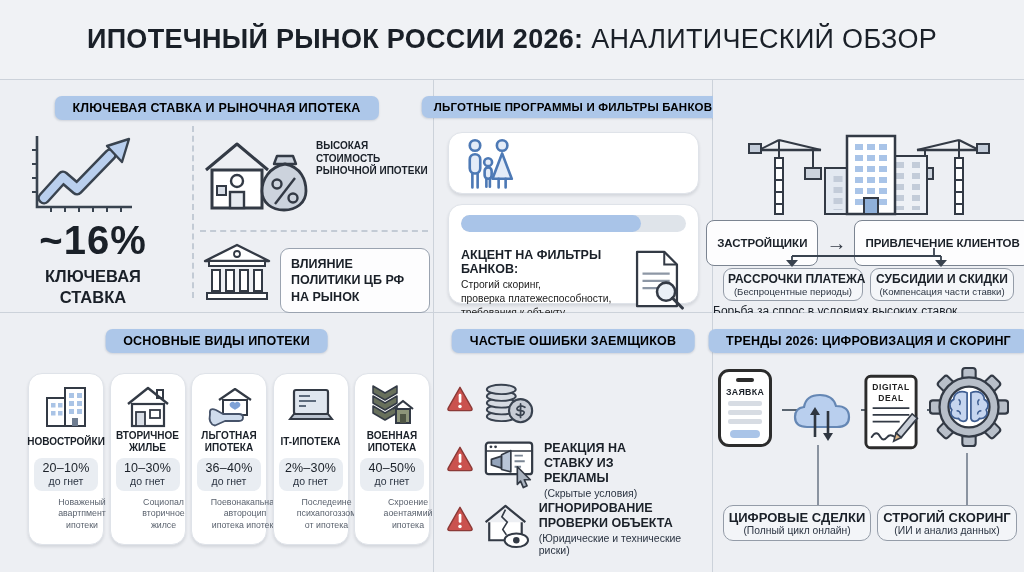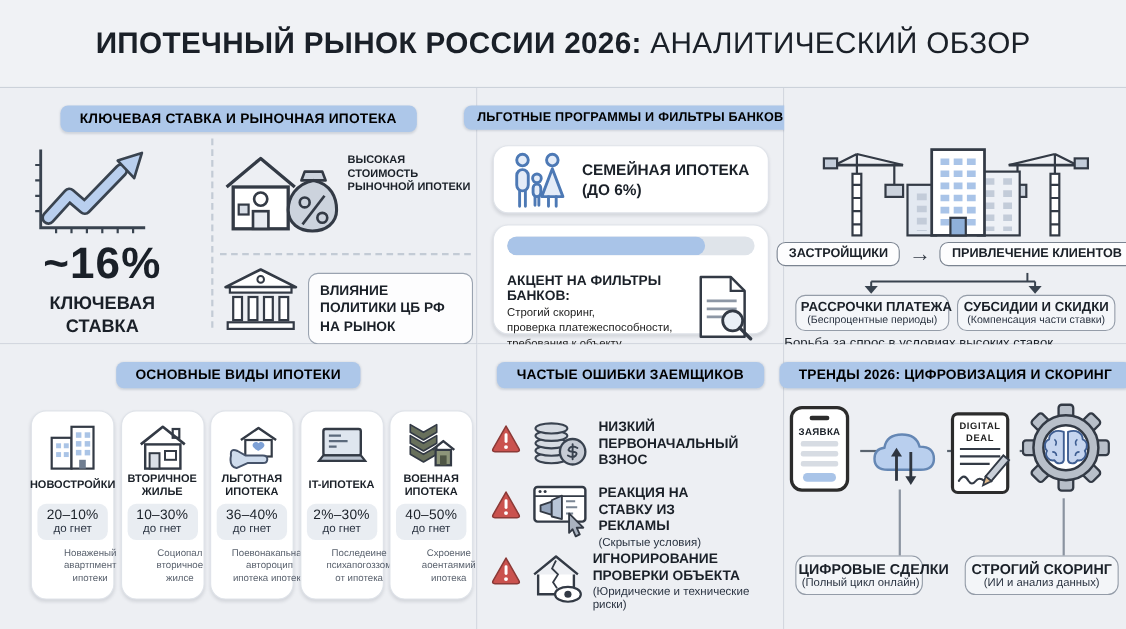--- a/index.html
+++ b/index.html
@@ -50,21 +50,21 @@
   .pcard2{position:absolute;left:14px;top:124px;width:251px;height:100px;padding:10px 12px 8px;}
   .barwrap{height:17px;border-radius:9px;background:#dfe4ea;overflow:hidden;margin-bottom:8px;}
   .barfill{height:100%;width:80%;border-radius:9px;background:#a9c4e8;}
   .pcard2 .row{display:flex;gap:6px;align-items:flex-start;margin-top:16px;}
   .pcard2 .t{font-size:12.5px;font-weight:bold;margin-bottom:2px;}
   .pcard2 .l{font-size:10.3px;line-height:1.35;color:#222;}
   
   .flowrow{position:absolute;left:10px;top:140px;width:291px;display:flex;
     justify-content:center;align-items:center;gap:8px;}
   .flowbox{border:1.5px solid #7b8491;border-radius:8px;background:#fdfdfe;
-    padding:4px 10px;font-size:11.5px;font-weight:bold;white-space:nowrap;}
+    padding:16px 10px;font-size:11.5px;font-weight:bold;white-space:nowrap;}
   .flowarrow{font-size:20px;color:#333a45;line-height:1;}
   .branches{position:absolute;left:10px;top:188px;width:291px;display:flex;gap:7px;}
   .branchbox{border:1.2px solid #949ca8;border-radius:9px;background:#f4f6f9;
     text-align:center;padding:3px 4px;}
   .branchbox .t{font-size:12px;font-weight:bold;white-space:nowrap;}
   .branchbox .s{font-size:9.6px;color:#2b3442;white-space:nowrap;}
   .footnote{position:absolute;left:0;top:224px;width:311px;
     font-size:12px;color:#1a2028;}
   
   .tcards{position:absolute;left:28px;top:60px;display:flex;gap:5.5px;}
@@ -158,24 +158,20 @@
           <rect x="10" y="22" width="12" height="22" rx="6"></rect>
           <path d="M13,44 V60 M19,44 V60"></path>
           <circle cx="47" cy="12" r="6"></circle>
           <path d="M47,21 L58,50 H36 Z"></path>
           <path d="M43,50 V60 M51,50 V60"></path>
           <circle cx="31" cy="31" r="4.5"></circle>
           <rect x="27" y="37" width="8" height="13" rx="4"></rect>
           <path d="M29,50 V59 M33,50 V59"></path>
         </g>
       </svg>
-      <div class="t">
-        <div>СЕМЕЙНАЯ ИПОТЕКА</div>
-        <div>(ДО 6%)</div>
-      </div>
     </div>
     <div class="card pcard2">
       <div class="barwrap">
           <div class="barfill"></div>
         </div>
       <div class="row">
         <div style="flex:1;">
           <div class="t">АКЦЕНТ НА ФИЛЬТРЫ БАНКОВ:</div>
           <div class="l">Строгий скоринг,</div>
           <div class="l">проверка платежеспособности,</div>
@@ -365,24 +361,20 @@
         <g stroke="#39424f" stroke-width="2" fill="#d6dbe2">
           <ellipse cx="20" cy="38" rx="15" ry="4.8"></ellipse>
             <ellipse cx="20" cy="31" rx="15" ry="4.8"></ellipse>
           <ellipse cx="20" cy="24" rx="15" ry="4.8"></ellipse>
             <ellipse cx="20" cy="17" rx="15" ry="4.8"></ellipse>
           <ellipse cx="20" cy="10" rx="15" ry="4.8"></ellipse>
         </g>
         <circle cx="40" cy="32" r="12" fill="#c7ccd5" stroke="#39424f" stroke-width="2.2"></circle>
         <path d="M40,25 V39 M44.5,28.5 Q40,25.5 37,28.5 Q34.5,31.5 40,32 Q45.5,32.5 43,35.5 Q40,38.5 35.5,35.5" fill="none" stroke="#39424f" stroke-width="1.8" stroke-linecap="round"></path>
       </svg>
-      <div class="mtext">
-        <div class="mt" style="width:150px;">НИЗКИЙ ПЕРВОНАЧАЛЬНЫЙ ВЗНОС</div>
-        <div class="ms"></div>
-      </div>
     </div>
 
     <div class="mrow" style="top:126px;">
       <svg class="tri" width="28" height="27" viewBox="0 0 30 28">
         <path d="M15,2 L27.5,24 Q29,27 25.8,27 H4.2 Q1,27 2.5,24 Z" fill="#ca524e" stroke="#8c3a37" stroke-width="1.5" stroke-linejoin="round"></path>
         <rect x="13.6" y="9" width="2.9" height="9.5" rx="1.4" fill="#fff"></rect>
         <circle cx="15" cy="22.5" r="1.9" fill="#fff"></circle>
       </svg>
       <svg width="54" height="50" viewBox="0 0 58 54">
         <rect x="4" y="4" width="50" height="34" rx="3" fill="#fff" stroke="#333a45" stroke-width="2.4"></rect>
@@ -474,21 +466,21 @@
       <circle cx="42" cy="42" r="31" fill="#b8bfc9" stroke="#333a45" stroke-width="2.4"></circle>
       <circle cx="42" cy="42" r="21.5" fill="#fff" stroke="#333a45" stroke-width="2.4"></circle>
       <path d="M40,27 C32,24 26,28 26,34 C21,36 21,42 24,45 C21,50 26,55 31,54 C33,58 39,58 40,54 Z" fill="#c6d5ef" stroke="#3f5e92" stroke-width="1.8" stroke-linejoin="round"></path>
       <path d="M40,27 C32,24 26,28 26,34 C21,36 21,42 24,45 C21,50 26,55 31,54 C33,58 39,58 40,54 Z" transform="translate(84 0) scale(-1 1)" fill="#c6d5ef" stroke="#3f5e92" stroke-width="1.8" stroke-linejoin="round"></path>
       <path d="M31,34 Q34,36 32,40 M29,46 Q33,46 33,50 M53,34 Q50,36 52,40 M55,46 Q51,46 51,50" fill="none" stroke="#3f5e92" stroke-width="1.5"></path>
     </svg>
 
     <div class="vline" style="left:104px;top:132px;height:60px;"></div>
     <div class="vline" style="left:253px;top:140px;height:52px;"></div>
 
-    <div class="dealbox" style="left:10px;width:116px;text-align:right;">
+    <div class="dealbox" style="left:10px;width:148px;">
       <div class="t">ЦИФРОВЫЕ СДЕЛКИ</div>
       <div class="s">(Полный цикл онлайн)</div>
     </div>
     <div class="dealbox" style="left:164px;width:140px;">
       <div class="t">СТРОГИЙ СКОРИНГ</div>
       <div class="s">(ИИ и анализ данных)</div>
     </div>
   </section>
 
 </div>

